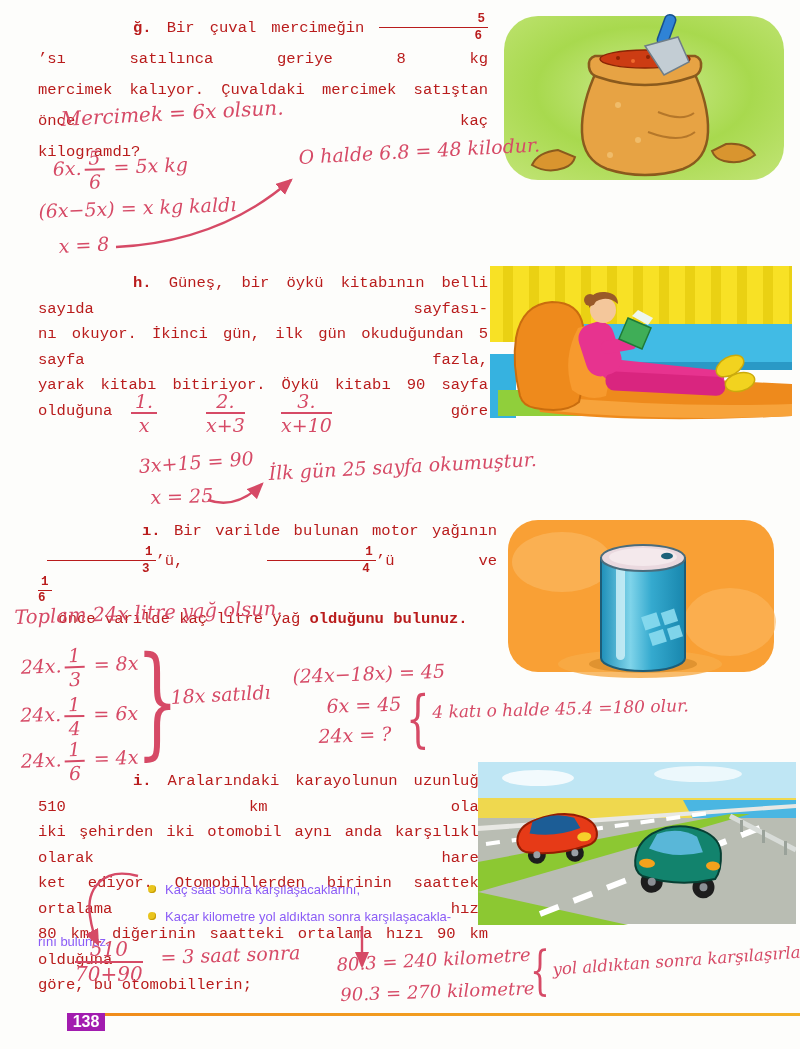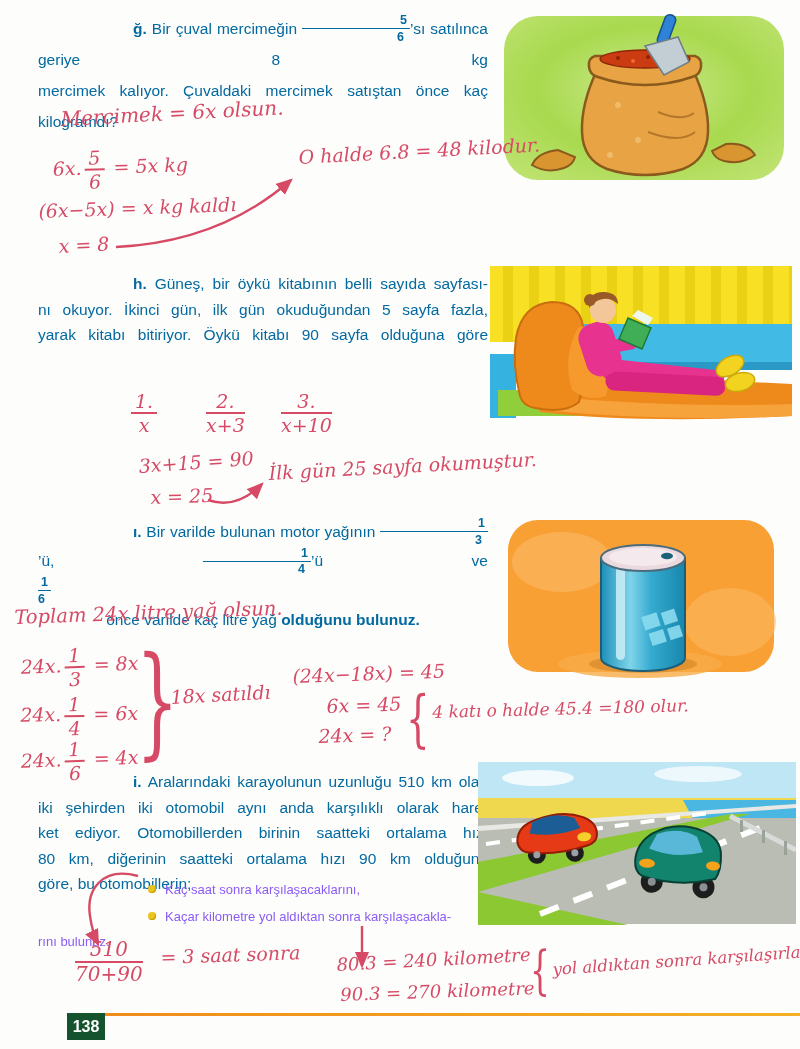--- a/index.html
+++ b/index.html
@@ -1,21 +1,21 @@
 <!DOCTYPE html>
 <html><head>
 <meta charset="utf-8">
 <style>
   html,body{margin:0;padding:0;}
   body{
     width:800px;height:1049px;position:relative;overflow:hidden;
     background:#fdfdfb;font-family:"Liberation Sans",sans-serif;
   }
   
-  .prob{position:absolute;color:#0369a1;font-size:15.5px;line-height:25.5px;}
+  .prob{position:absolute;color:#b91c1c;font-size:15.5px;line-height:25.5px;font-family:Liberation Mono, monospace;}
   .pline{width:100%;}
   .jl{text-align:justify;text-align-last:justify;}
   .ind{text-indent:95px;}
   .prob b{font-weight:bold;}
   .pfrac{display:inline-block;vertical-align:-0.55em;text-align:center;line-height:1;
          font-size:12.5px;font-weight:bold;}
   .pfrac .n{display:block;border-bottom:1.5px solid currentColor;padding:0 3px 1.5px;}
   .pfrac .d{display:block;padding-top:1.5px;}
   .bline{position:absolute;color:#8b5cf6;font-size:13px;white-space:nowrap;}
   .dot{display:inline-block;width:8px;height:8px;border-radius:50%;
@@ -27,22 +27,22 @@
   .hfrac .n{display:block;border-bottom:2px solid currentColor;padding:0 4px 2px;}
   .hfrac .d{display:block;padding-top:2px;}
   .brace{position:absolute;color:#d64a66;font-family:"DejaVu Serif",serif;
          line-height:1;transform-origin:left top;}
   .overlay{position:absolute;left:0;top:0;pointer-events:none;}
   
   .illus{position:absolute;}
   
   .footer-rule{position:absolute;left:68px;top:1013px;width:732px;height:2.5px;
                background:linear-gradient(90deg,#f08a1a,#f3b127);}
-  .page-badge{position:absolute;left:67px;top:1013px;width:38px;height:27px;
-              background:#14532d;color:#ffffff;font-weight:bold;font-size:16px;
+  .page-badge{position:absolute;left:67px;top:1013px;width:38px;height:18px;
+              background:#a21caf;color:#ffffff;font-weight:bold;font-size:16px;
               display:flex;align-items:center;justify-content:center;}
 </style>
 </head>
 <body>
 
 <div class="prob" style="left:38px;top:13px;width:450px;">
   <div class="pline jl ind" style="line-height:31px;">
     <b>ğ.</b><span> Bir çuval mercimeğin </span><span class="pfrac"><span class="n">5</span><span class="d">6</span></span><span>’sı satılınca geriye 8 kg</span>
   </div>
   <div class="pline jl" style="line-height:31px;"><span>mercimek kalıyor. Çuvaldaki mercimek satıştan önce kaç</span></div>
@@ -118,21 +118,21 @@
 </svg>
 
 <div class="hw" style="left:128px;top:392px;"><span class="hfrac"><span class="n">1.</span><span class="d">x</span></span></div>
 <div class="hw" style="left:203px;top:392px;"><span class="hfrac"><span class="n">2.</span><span class="d">x+3</span></span></div>
 <div class="hw" style="left:278px;top:392px;"><span class="hfrac"><span class="n">3.</span><span class="d">x+10</span></span></div>
 <div class="hw" style="left:138px;top:455px;transform:rotate(-4deg);">3x+15 = 90</div>
 <div class="hw" style="left:150px;top:486px;transform:rotate(-2deg);">x = 25</div>
 <div class="hw" style="left:268px;top:462px;transform:rotate(-3deg);">İlk gün 25 sayfa okumuştur.</div>
 
 <div class="prob" style="left:38px;top:517px;width:450px;">
-  <div class="pline jl ind" style="line-height:29px;">
+  <div class="pline jl ind" style="line-height:29px;margin-left:9px;">
     <b>ı.</b><span> Bir varilde bulunan motor yağının </span><span class="pfrac"><span class="n">1</span><span class="d">3</span></span><span>’ü, </span><span class="pfrac"><span class="n">1</span><span class="d">4</span></span><span>’ü ve</span>
   </div>
   <div class="pline jl" style="line-height:29px;">
     <span class="pfrac"><span class="n">1</span><span class="d">6</span></span>
   </div>
   <div class="pline" style="line-height:29px;text-align:center;"><span>önce varilde kaç litre yağ </span><b>olduğunu bulunuz.</b></div>
 </div>
 
 <svg class="illus" style="left:490px;top:512px;" width="302" height="169" viewBox="0 0 302 169">
   <defs>

